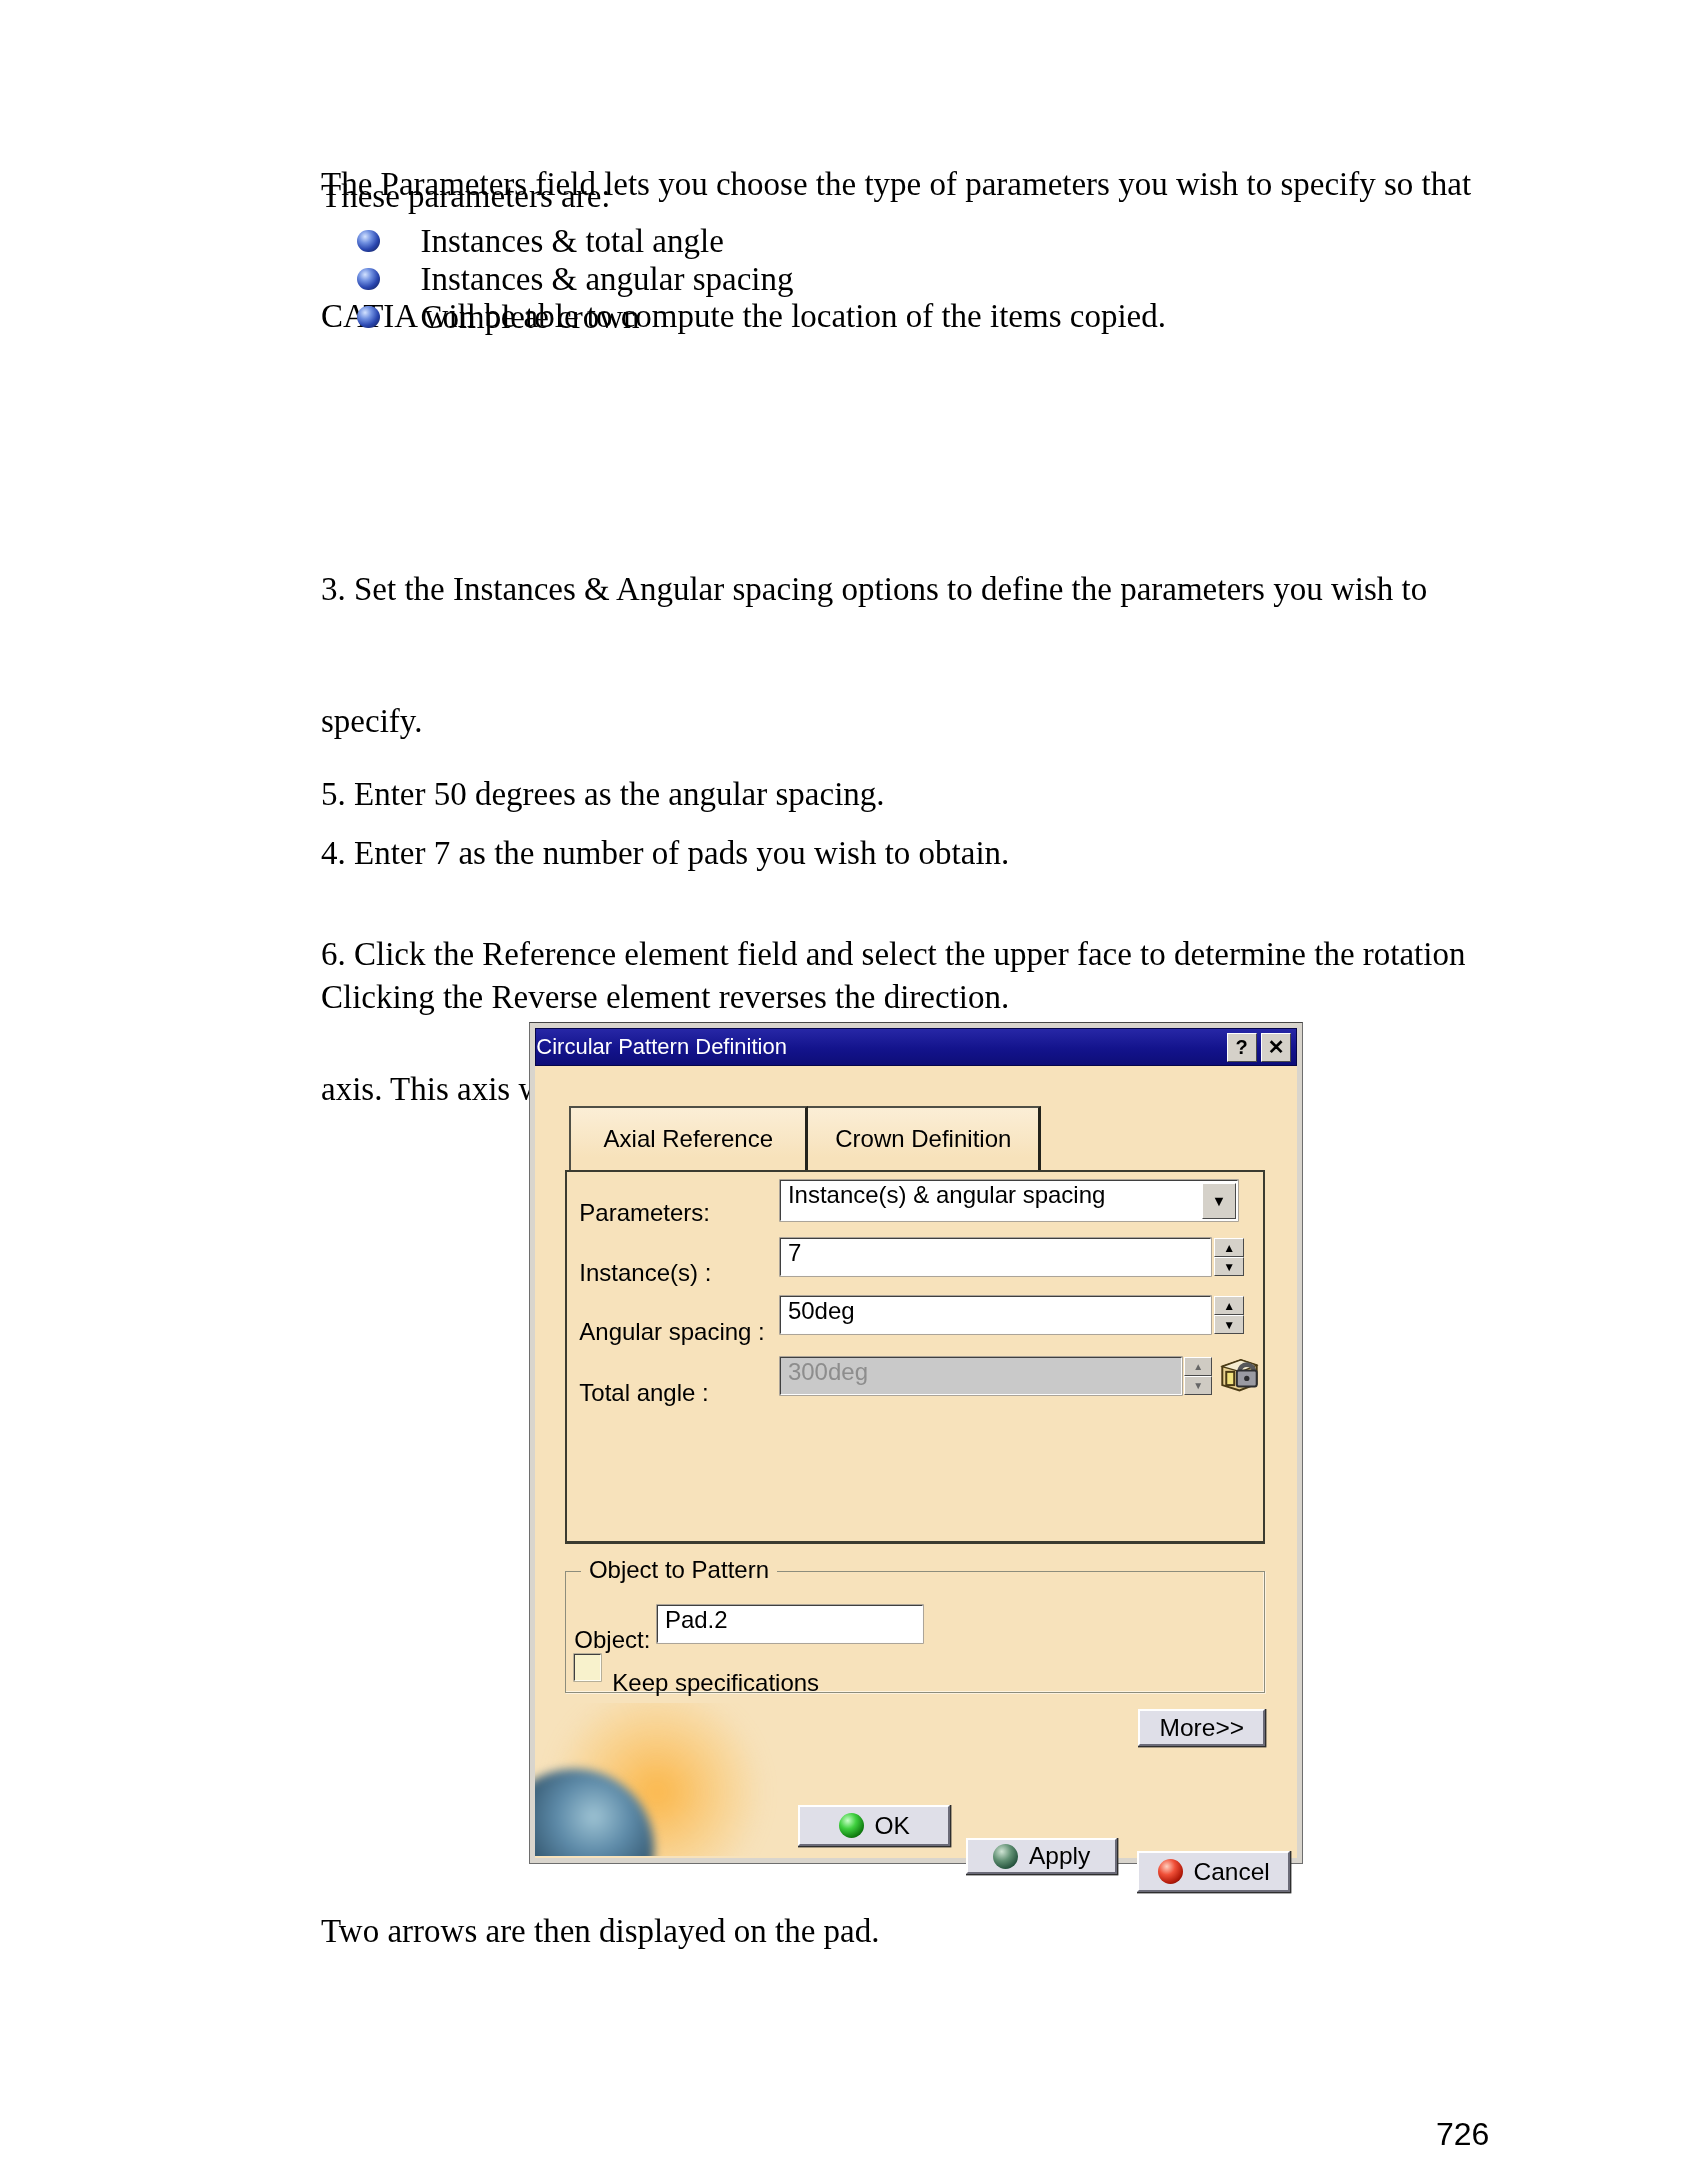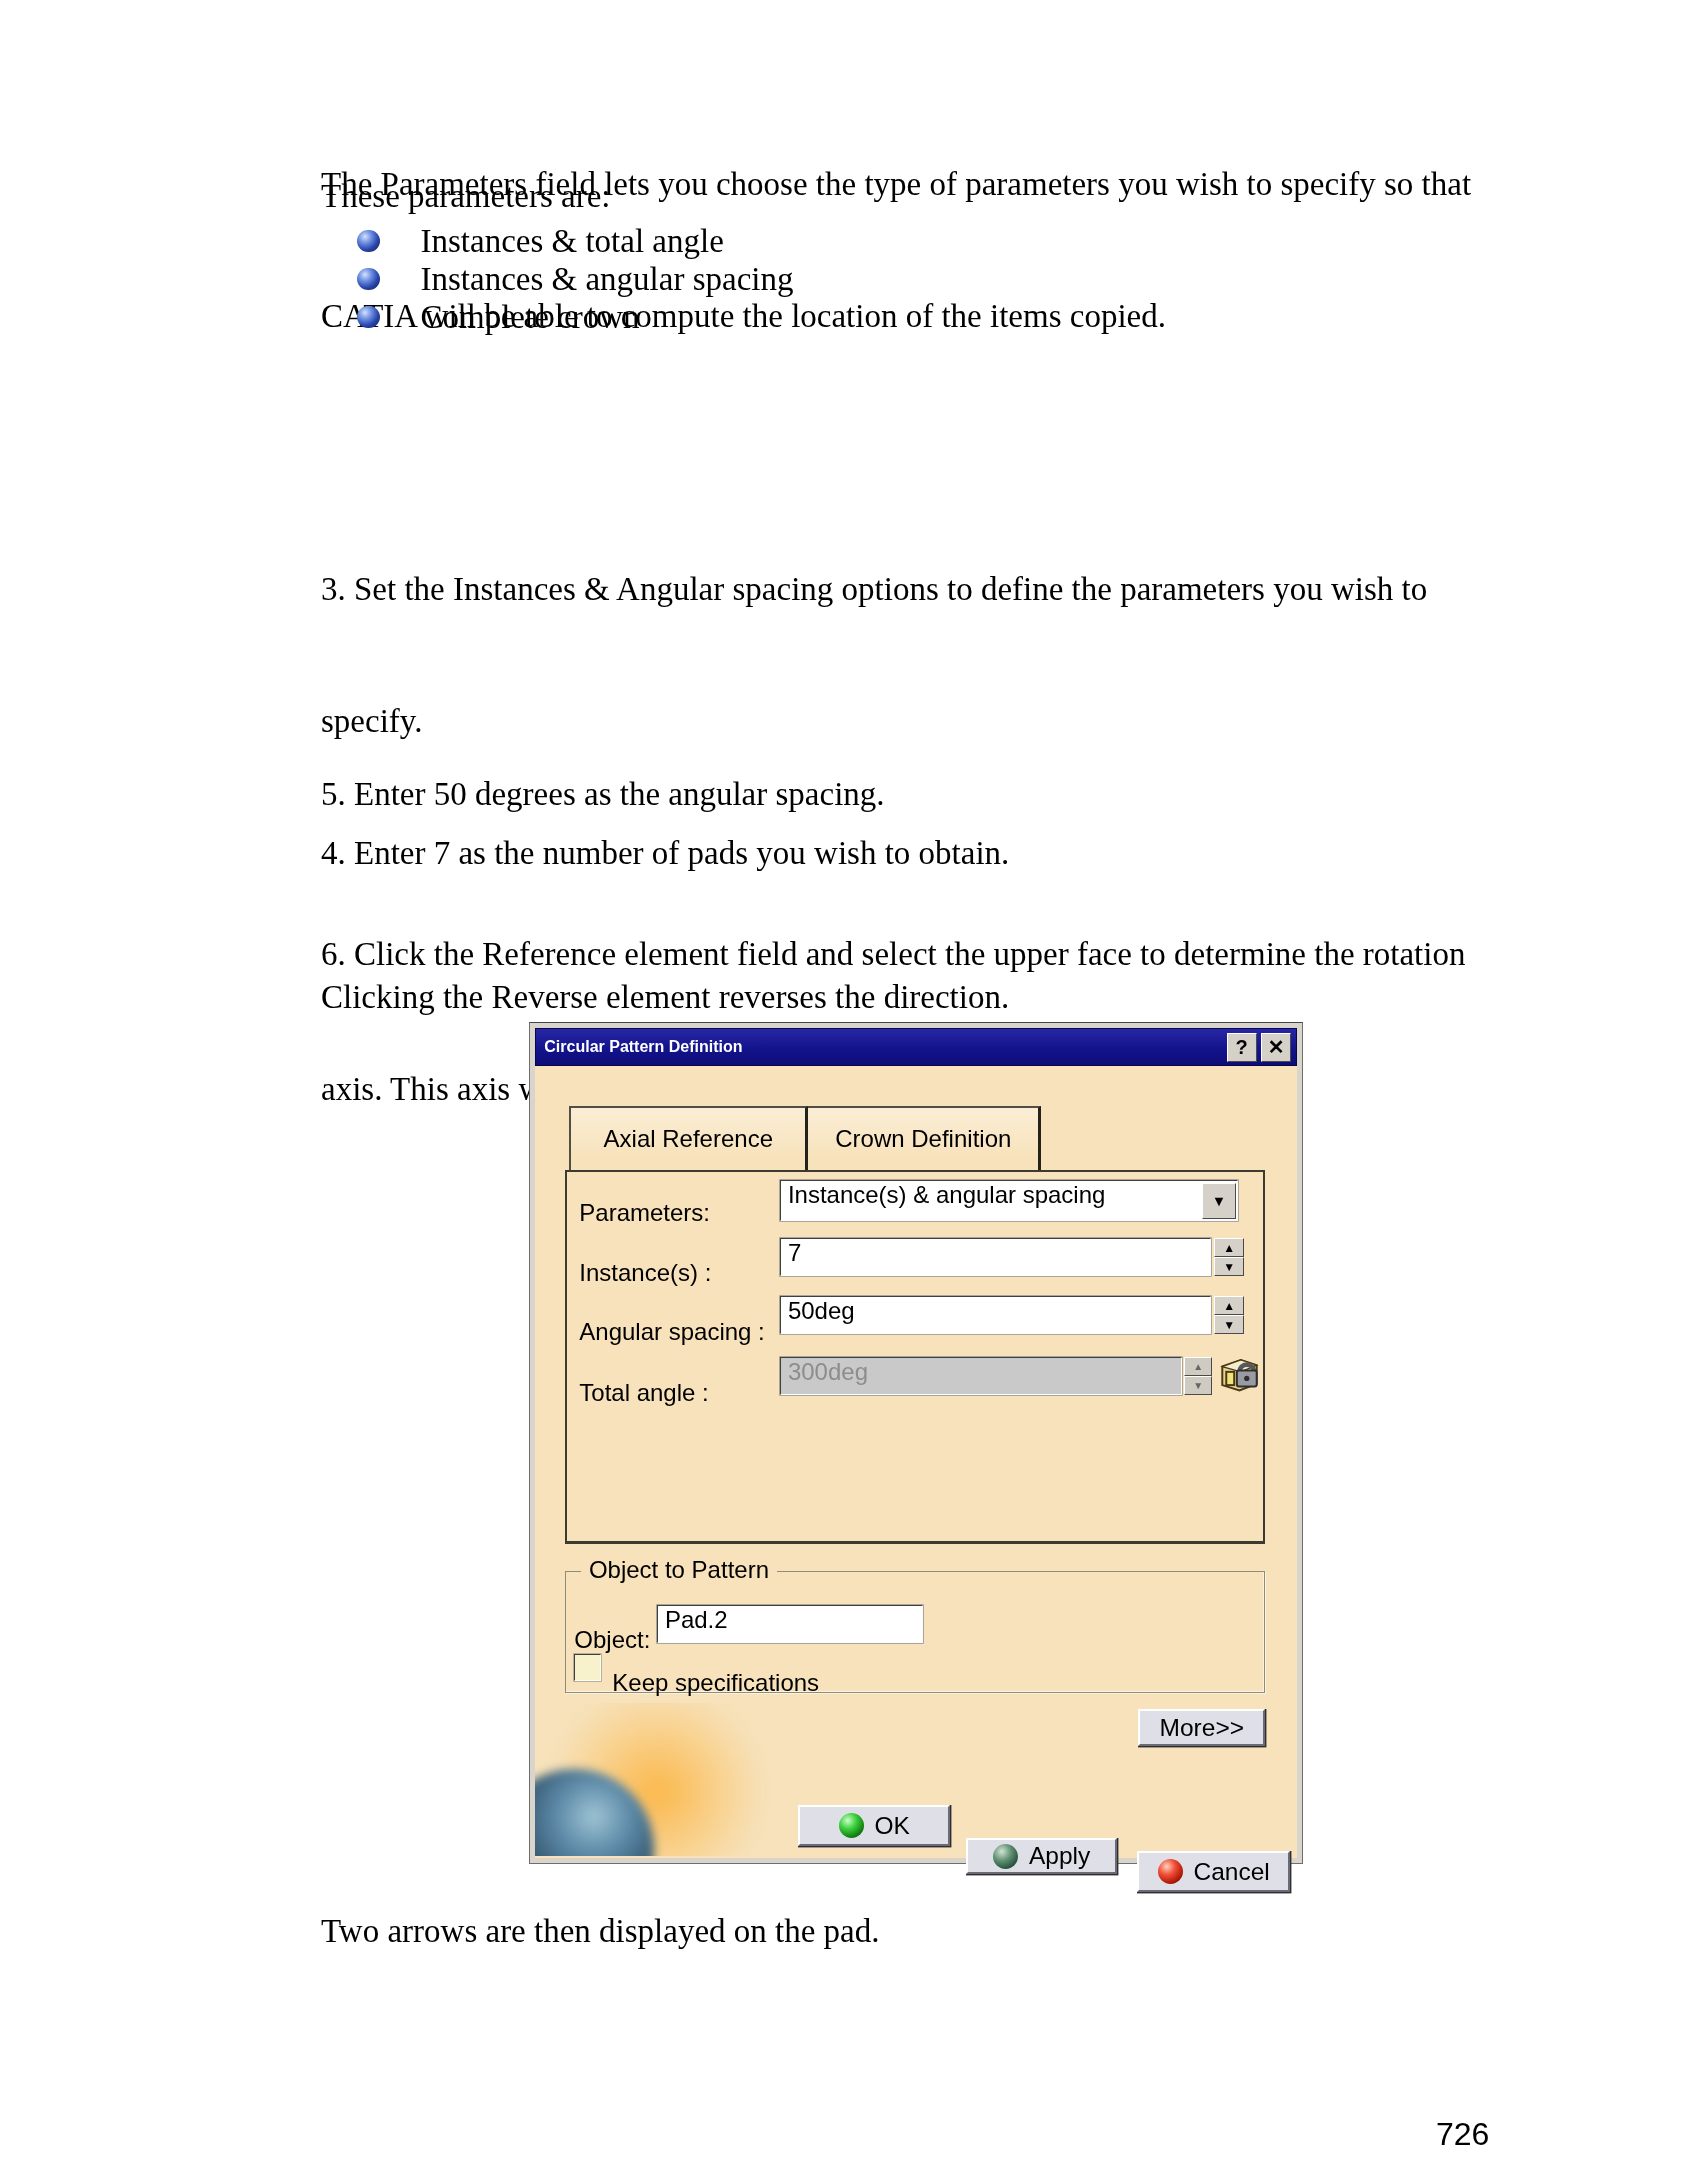--- a/index.html
+++ b/index.html
@@ -14,21 +14,21 @@
   .pagenum{position:absolute;left:1436px;top:2116px;font-family:"Liberation Sans",sans-serif;font-size:32px;}
 
   
   .dialog{position:absolute;left:529px;top:1022px;width:774px;height:842px;background:#d9d5cd;
           border:1.3px solid #6e6e6e;border-top-color:#454545;box-sizing:border-box;
           font-family:"Liberation Sans",sans-serif;}
   .dlg-inner{position:absolute;left:5.3px;top:5.3px;right:5.3px;bottom:5.3px;background:#f7e2bb;}
   .titlebar{position:absolute;left:0;top:0;right:0;height:38px;display:flex;align-items:center;
             background:linear-gradient(180deg,#2727a6 0%,#13138c 55%,#0d0d78 100%);
             border:0.7px solid #06064a;box-sizing:border-box;}
-  .title-text{color:#fff;font-weight:bold;font-size:16px;padding-left:8px;flex:1;white-space:nowrap;}
+  .title-text{color:#fff;font-weight:normal;font-size:22px;padding-left:0;flex:1;white-space:nowrap;}
   .tb-btn{width:30px;height:29px;margin-right:4.6px;background:#d5d1c9;color:#000;font-weight:bold;
           font-size:20px;display:flex;align-items:center;justify-content:center;
           border-top:1.3px solid #ffffff;border-left:1.3px solid #ffffff;
           border-right:1.3px solid #4a4a4a;border-bottom:1.3px solid #4a4a4a;box-sizing:border-box;}
   .tabstrip{position:absolute;left:34px;top:78px;height:72px;display:flex;}
   .tab{height:64px;display:flex;align-items:center;justify-content:center;font-size:24px;
        border-top:2px solid #4f4f46;border-right:3.3px solid #23231c;box-sizing:border-box;
        background:linear-gradient(180deg,#fbeed6 0%,#f7e2bb 80%);}
   .tab.active{border-left:2px solid #4f4f46;}
   .frame{position:absolute;left:30px;top:142px;width:700px;height:374px;box-sizing:border-box;

